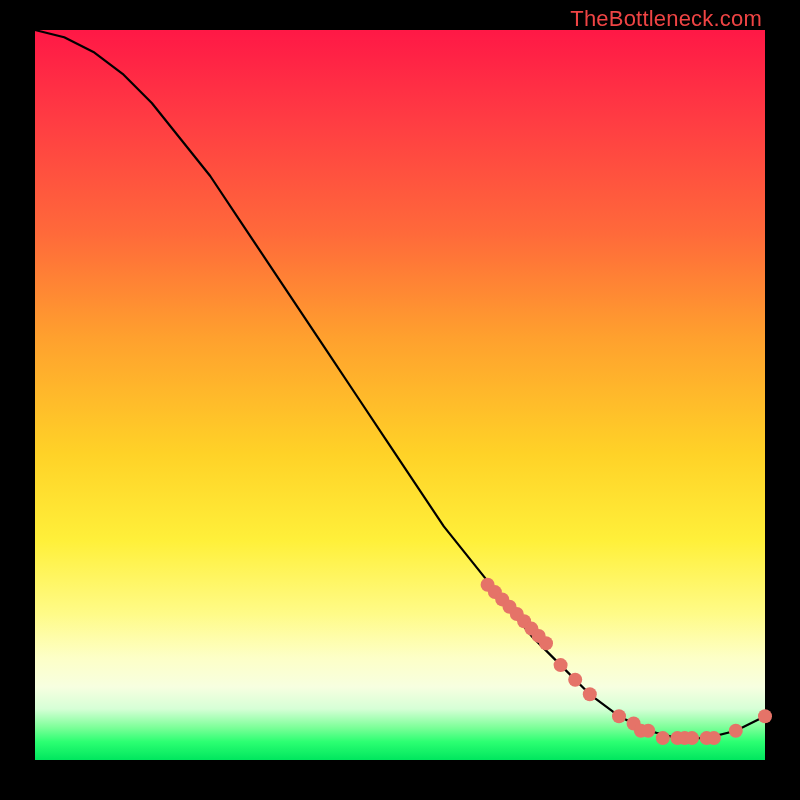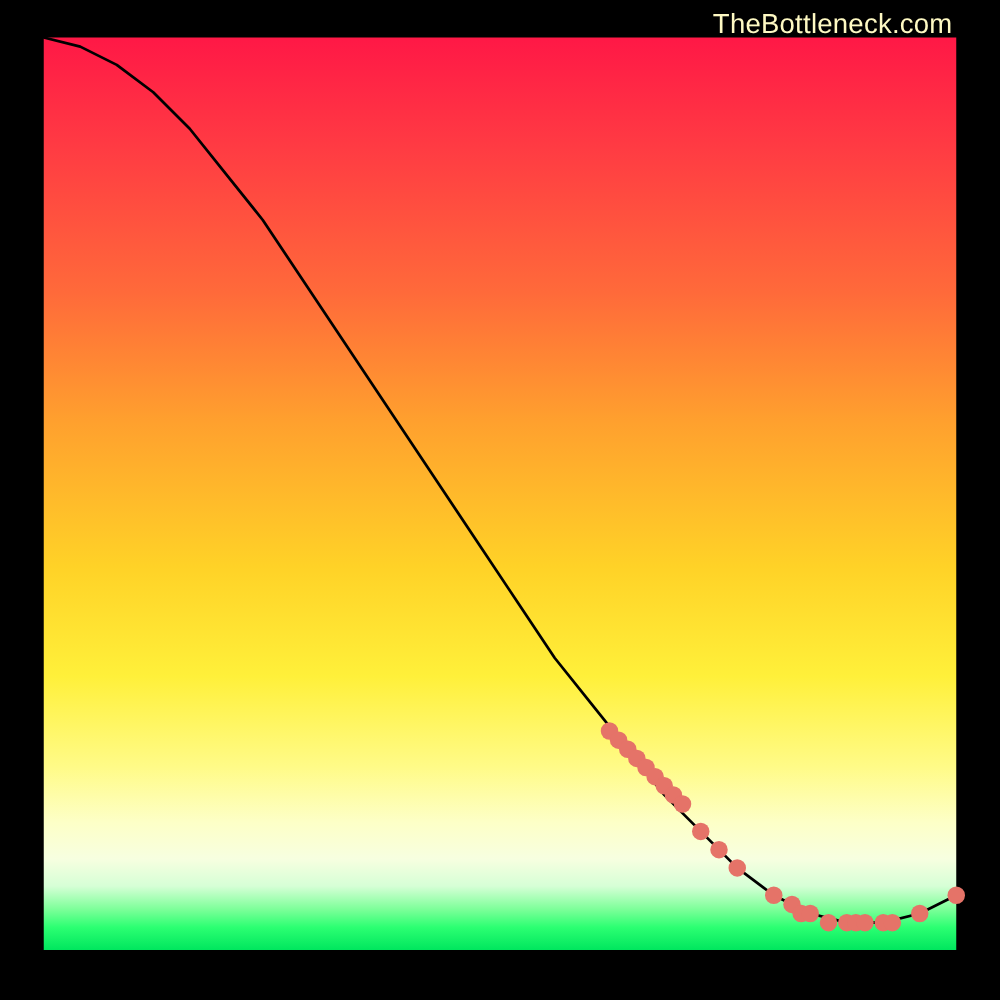--- a/index.html
+++ b/index.html
@@ -38,21 +38,21 @@
       #d6ffd6 93%,
       #7eff9a 95.5%,
       #2cff72 97.5%,
       #00e65e 100%
     );
   }
   .watermark {
     position: absolute;
     top: 6px;
     right: 38px;
-    color: #fef9c3;
+    color: #ef4444;
     font-size: 22px;
     letter-spacing: 0.2px;
     user-select: none;
   }
   svg.curve {
     position: absolute;
     left: 0;
     top: 0;
     width: 730px;
     height: 730px;

